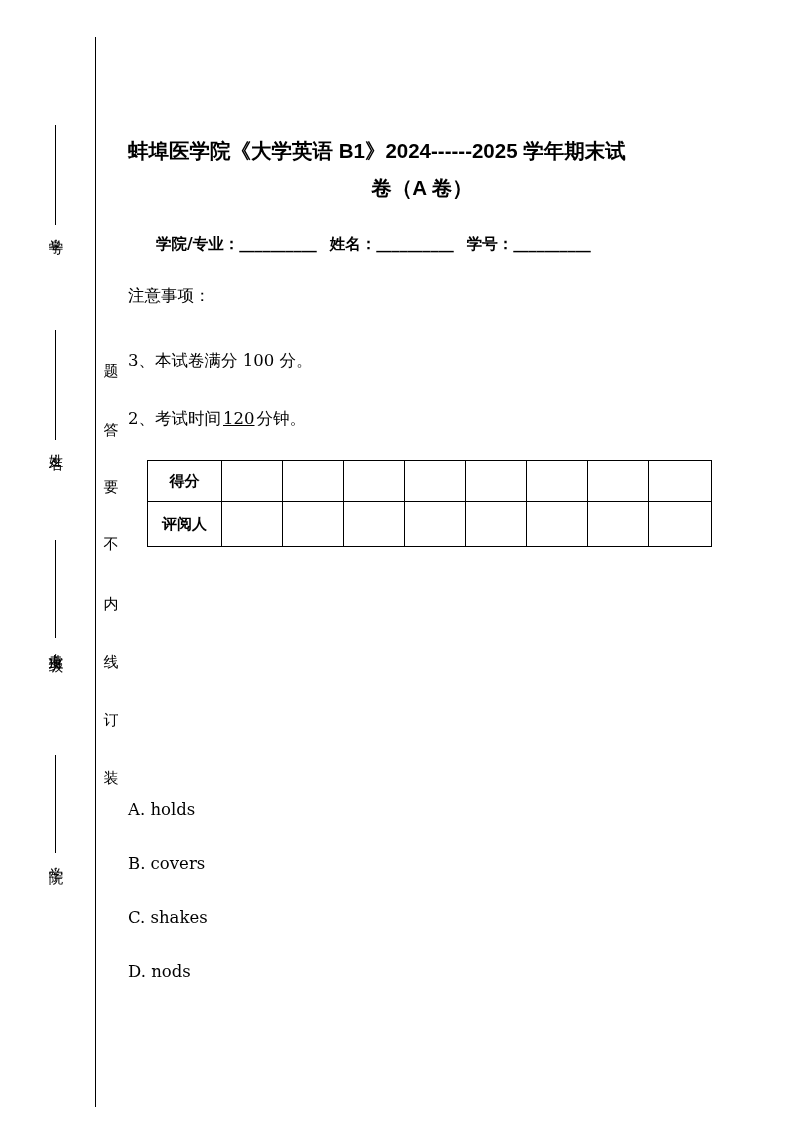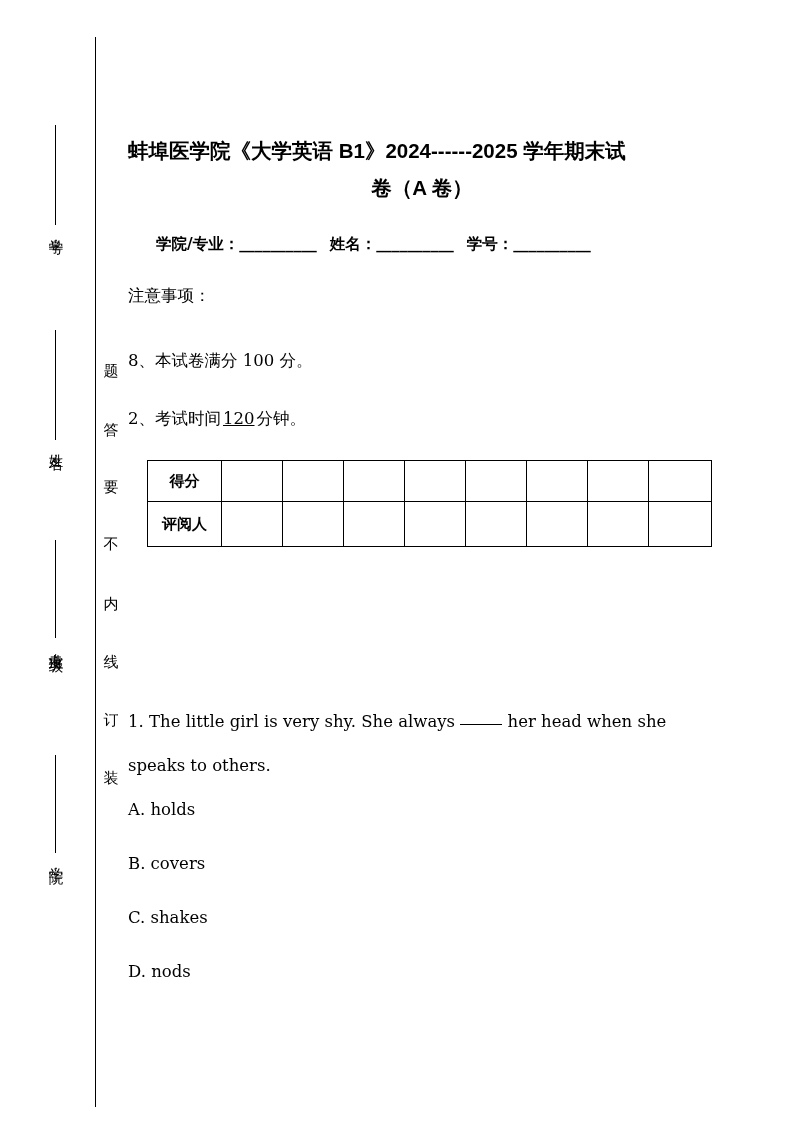--- a/index.html
+++ b/index.html
@@ -185,21 +185,21 @@
   <div id="exam-title">
     <span class="tl1">蚌埠医学院《大学英语 B1》2024------2025 学年期末试</span>
     <span class="tl2">卷（A 卷）</span>
   </div>
 
   <div id="info-line">
     <span>学院/专业：</span><span>__________</span><span class="gap"></span><span>姓名：</span><span>__________</span><span class="gap"></span><span>学号：</span><span>__________</span>
   </div>
 
   <div id="note-heading" class="note-line">注意事项：</div>
-  <div id="note-1" class="note-line">8、本试卷满分 100 分。</div>
+  <div id="note-1" class="note-line">3、本试卷满分 100 分。</div>
   <div id="note-2" class="note-line">
     <span>2、考试时间</span><span class="ul-blank">120</span><span>分钟。</span>
   </div>
 
   <table id="score-table">
     <colgroup>
       <col class="c-label">
         <col class="c-num">
         <col class="c-num">
         <col class="c-num">
@@ -229,25 +229,19 @@
         <td></td>
         <td></td>
         <td></td>
         <td></td>
         <td></td>
       </tr>
     </tbody>
   </table>
 
 
-  <div id="q1-stem">
-    <span>1.</span>
-    <span>The little girl is very shy. She always</span>
-    <span class="blank-line"></span>
-    <span>her head when she speaks to others.</span>
-  </div>
 
   <div id="opt-a" class="opt">A. holds</div>
   <div id="opt-b" class="opt">B. covers</div>
   <div id="opt-c" class="opt">C. shakes</div>
   <div id="opt-d" class="opt">D. nods</div>
 
 </div>
 
 </body></html>

